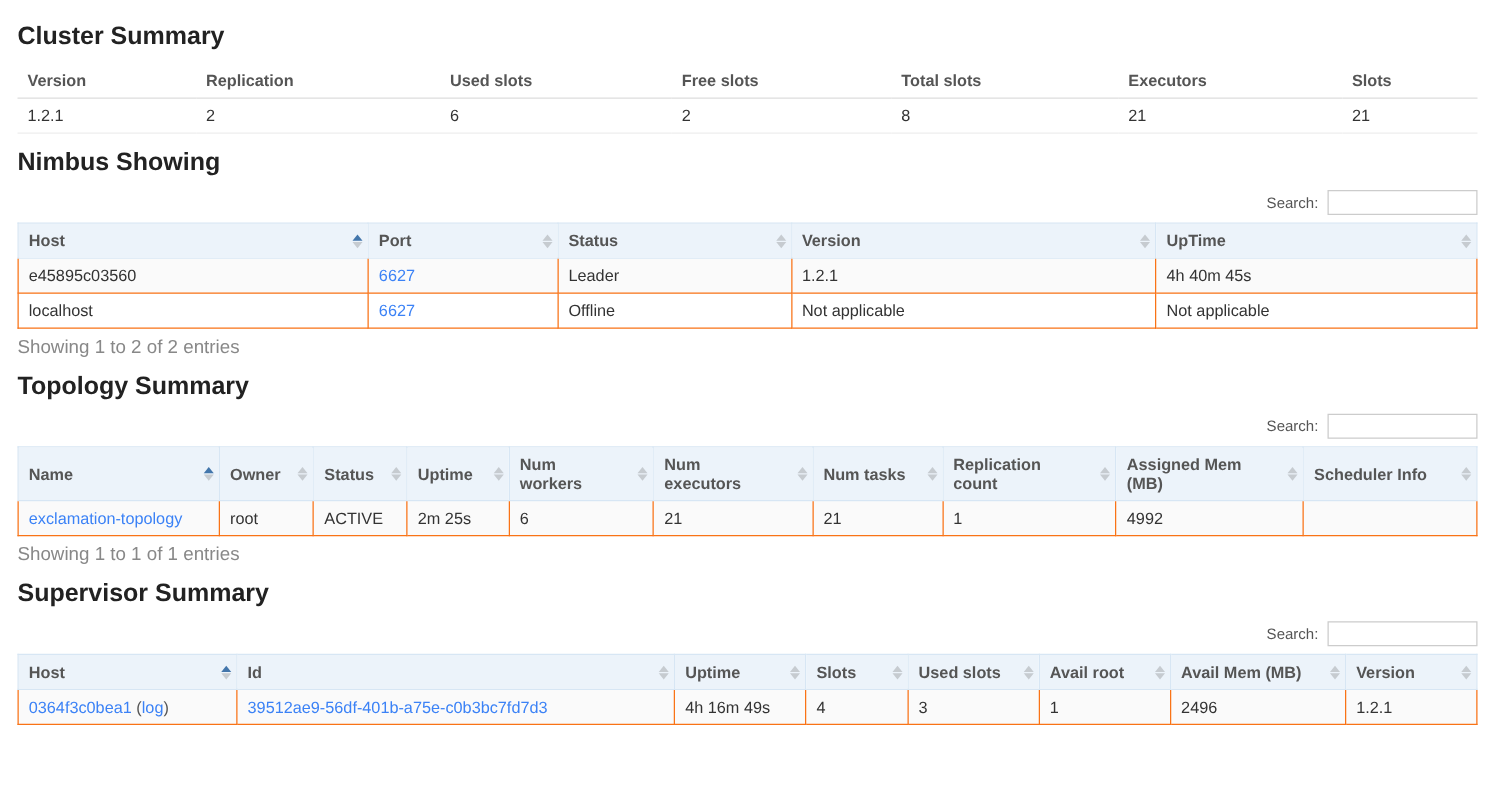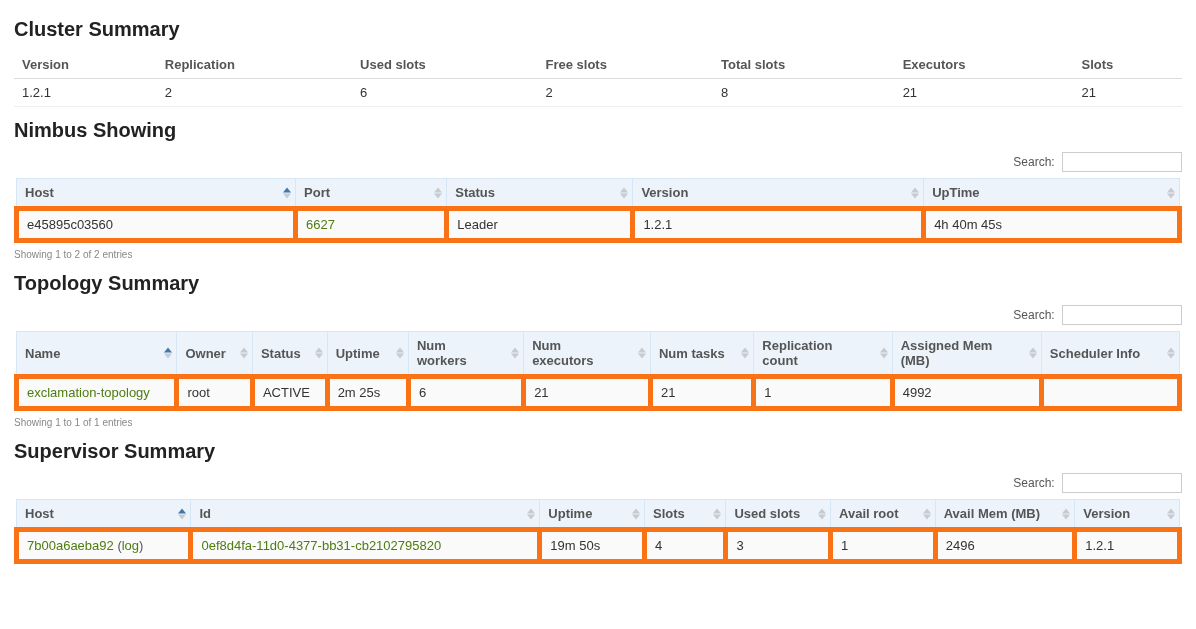--- a/index.html
+++ b/index.html
@@ -39,21 +39,21 @@
 
   
   .dt th {
     background: #ecf3fa;
     border: 1px solid #d7e6f4;
     position: relative;
     padding-right: 26px;
     font-weight: bold;
   }
   .dt td {
-    border: 5px solid #f97316;
+    border: 1px solid #f97316;
   }
   .dt tbody tr:nth-child(odd) { background: #fafafa; }
 
   .sort-icons {
     position: absolute;
     right: 4px;
     top: 50%;
     transform: translateY(-50%);
     display: flex;
     flex-direction: column;
@@ -76,30 +76,30 @@
     font-size: 12px;
   }
   .search-row input {
     border: 1px solid #ccc;
     padding: 2px 4px;
     font-size: 12px;
     width: 120px;
     margin-left: 4px;
   }
   .entries {
-    font-size: 10px;
+    font-size: 15px;
     color: #888;
     margin: 6px 0 0 0;
   }
   a, .link {
     color: #2a6496;
     text-decoration: none;
     cursor: pointer;
   }
-  .cell-link { color: #4d7c0f; }
+  .cell-link { color: #3b82f6; }
   .paren { color: #555; }
   
   ::-webkit-scrollbar { width: 10px; }
   ::-webkit-scrollbar-thumb { background: #c9c9c9; border-radius: 5px; }
   ::-webkit-scrollbar-track { background: #f2f2f2; }
 </style>
 </head>
 <body>
 
 <h2>Cluster Summary</h2>
@@ -166,20 +166,27 @@
     </tr>
   </thead>
   <tbody>
     <tr>
       <td>e45895c03560</td>
       <td><a class="cell-link">6627</a></td>
       <td>Leader</td>
       <td>1.2.1</td>
       <td>4h 40m 45s</td>
     </tr>
+    <tr>
+      <td>localhost</td>
+      <td><a class="cell-link">6627</a></td>
+      <td>Offline</td>
+      <td>Not applicable</td>
+      <td>Not applicable</td>
+    </tr>
   </tbody>
 </table>
 <div class="entries">Showing 1 to 2 of 2 entries</div>
 
 <h2>Topology Summary</h2>
 <div class="search-row">
   <span>Search:</span>
   <input type="text" style="">
 </div>
 <table class="dt">
@@ -304,25 +311,25 @@
           </span></th>
       <th><span>Version</span><span class="sort-icons">
             <span class="up"></span>
             <span class="down"></span>
           </span></th>
     </tr>
   </thead>
   <tbody>
     <tr>
       <td>
-        <a class="cell-link">7b00a6aeba92</a>
+        <a class="cell-link">0364f3c0bea1</a>
         <span class="paren"> (</span><a class="cell-link">log</a><span class="paren">)</span>
       </td>
-      <td><a class="cell-link">0ef8d4fa-11d0-4377-bb31-cb2102795820</a></td>
-      <td>19m 50s</td>
+      <td><a class="cell-link">39512ae9-56df-401b-a75e-c0b3bc7fd7d3</a></td>
+      <td>4h 16m 49s</td>
       <td>4</td>
       <td>3</td>
       <td>1</td>
       <td>2496</td>
       <td>1.2.1</td>
     </tr>
   </tbody>
 </table>
 
 </body></html>

